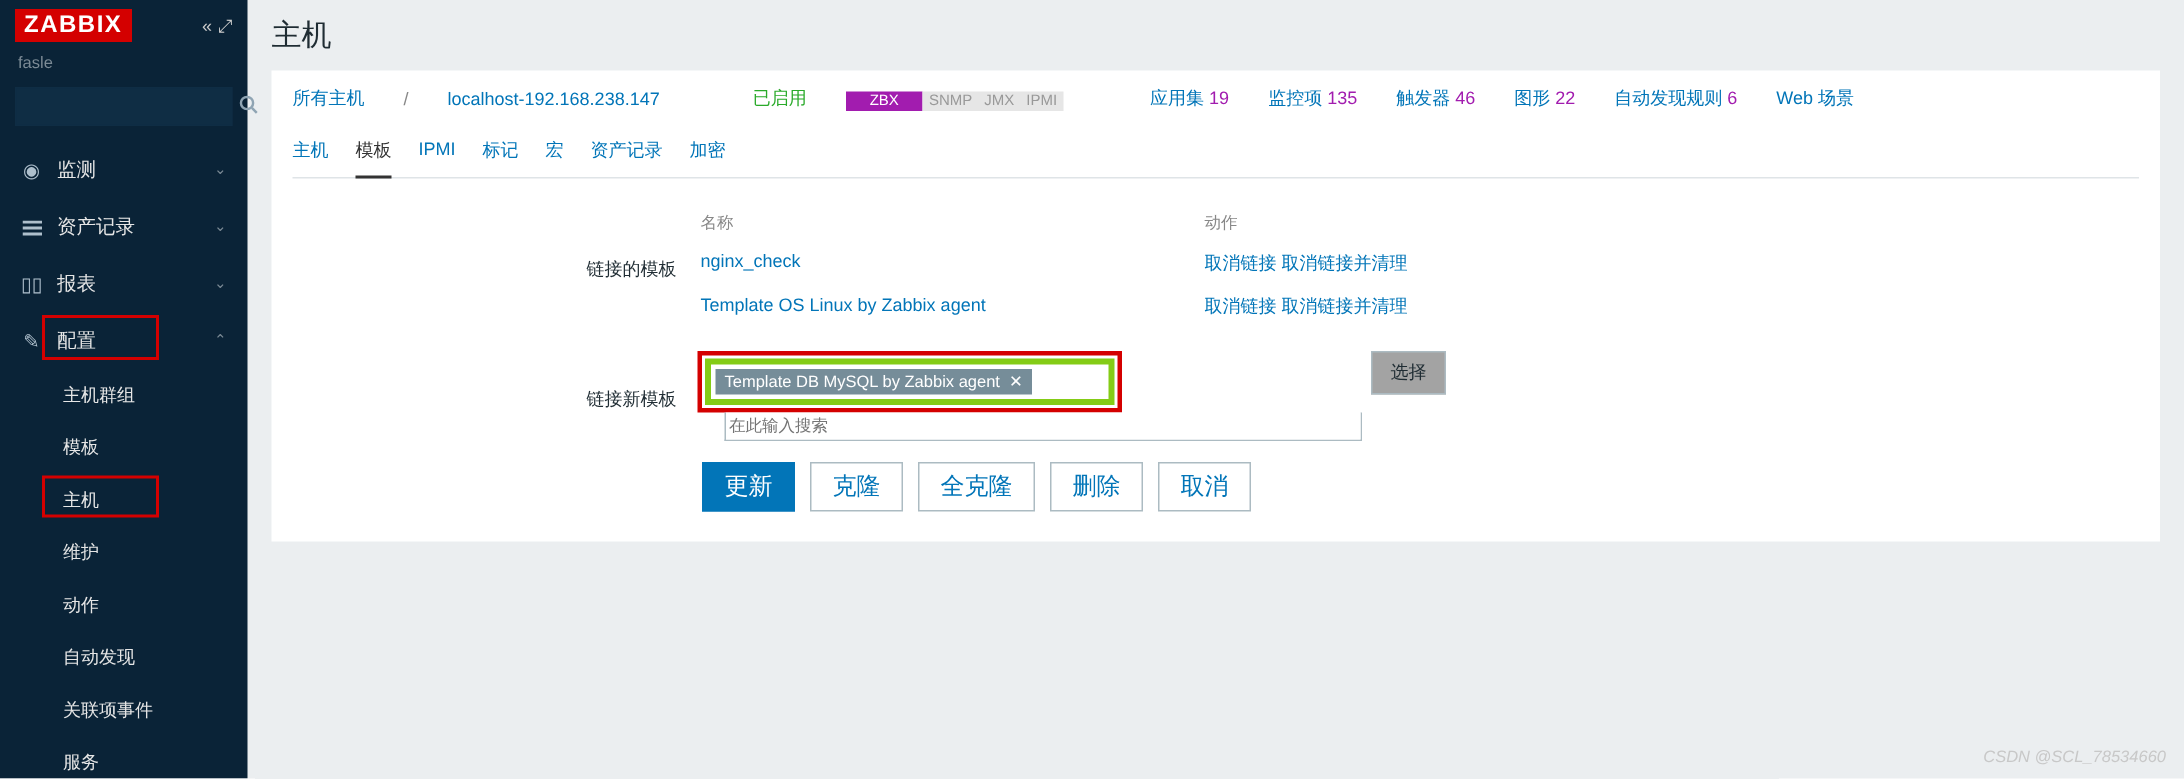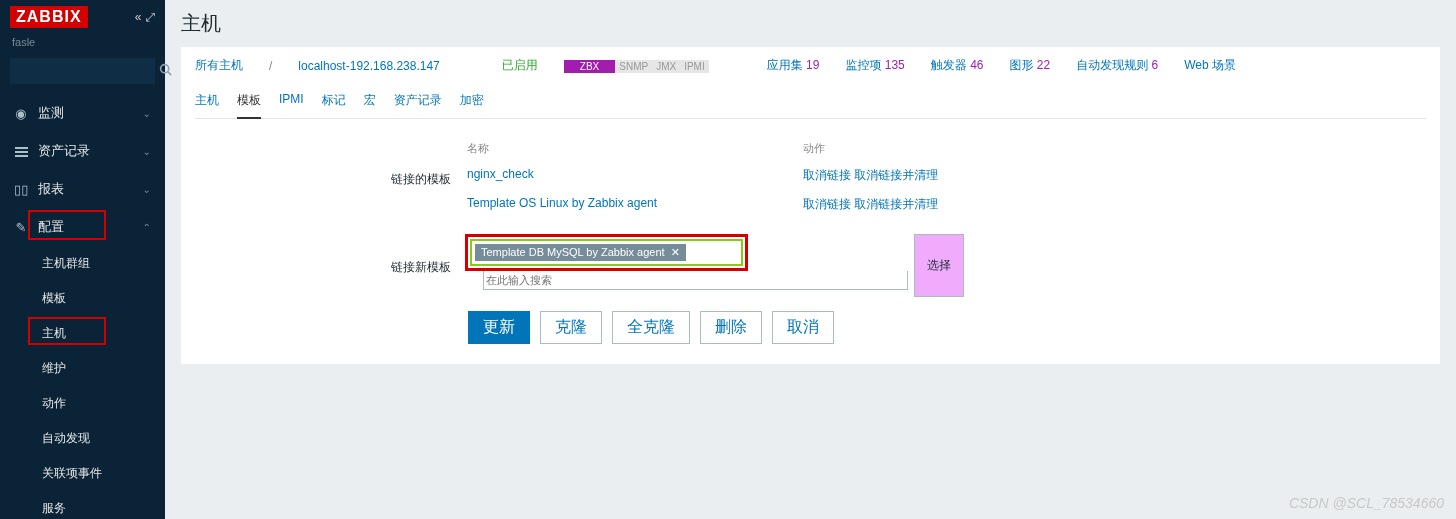--- a/index.html
+++ b/index.html
@@ -42,32 +42,32 @@
 .form-label { width: 270px; text-align: right; padding-right: 14px; padding-top: 4px; color: #1f2c33; }
 .form-body { flex: 1; }
 
 .linked-table { width: 520px; }
 .linked-table th { text-align: left; font-weight: normal; color: #888; padding: 4px 0; font-size: 11px; }
 .linked-table td { padding: 5px 0; vertical-align: top; }
 .linked-table a { color: #0275b8; text-decoration: none; cursor: pointer; }
 .act-col { width: 180px; }
 
 .new-template-box { border: 3px solid #d40000; padding: 2px; width: 283px; }
-.multiselect { border: 2px solid #84cc16; padding: 3px; }
+.multiselect { border: 4px solid #84cc16; padding: 3px; }
 .ms-tag { display: inline-block; background: #768d99; color: #fff; padding: 2px 6px; font-size: 11px; }
 .ms-tag .x { margin-left: 6px; cursor: pointer; }
 .ms-input { width: 100%; border: none; outline: none; padding: 3px 2px; color: #aaa; font-size: 11px; }
 .ms-input-wrap { border: 1px solid #acbbc2; border-top: none; width: 282px; padding: 0; margin-left: 18px; }
-.select-btn { display: inline-block; border: 1px solid #acbbc2; background: #f0abfc; color: #1f2c33; padding: 22px 12px; cursor: pointer; vertical-align: top; }
+.select-btn { display: inline-block; border: 1px solid #acbbc2; background: #a3a3a3; color: #1f2c33; padding: 5px 12px; cursor: pointer; vertical-align: top; }
 
 .btn-row { margin-left: 273px; display: flex; gap: 10px; }
 .btn { border: 1px solid #acbbc2; background: #fff; color: #0275b8; padding: 5px 14px; cursor: pointer; font-size: 16px; }
 .btn.primary { background: #0275b8; color: #fff; border-color: #0275b8; }
 
-.watermark { position: absolute; right: 12px; bottom: 8px; color: #c8c8c8; font-size: 14px; font-style: italic; }
+.watermark { position: absolute; right: 12px; bottom: 8px; color: #c8c8c8; font-size: 11px; font-style: italic; }
 
 .hl-row { display:flex; align-items:flex-start; gap: 6px; }
 .ws-top{ width: 425px; }
 
 svg.triline{ vertical-align:middle;}
 </style>
 </head>
 <body>
 
 <div class="sidebar">

